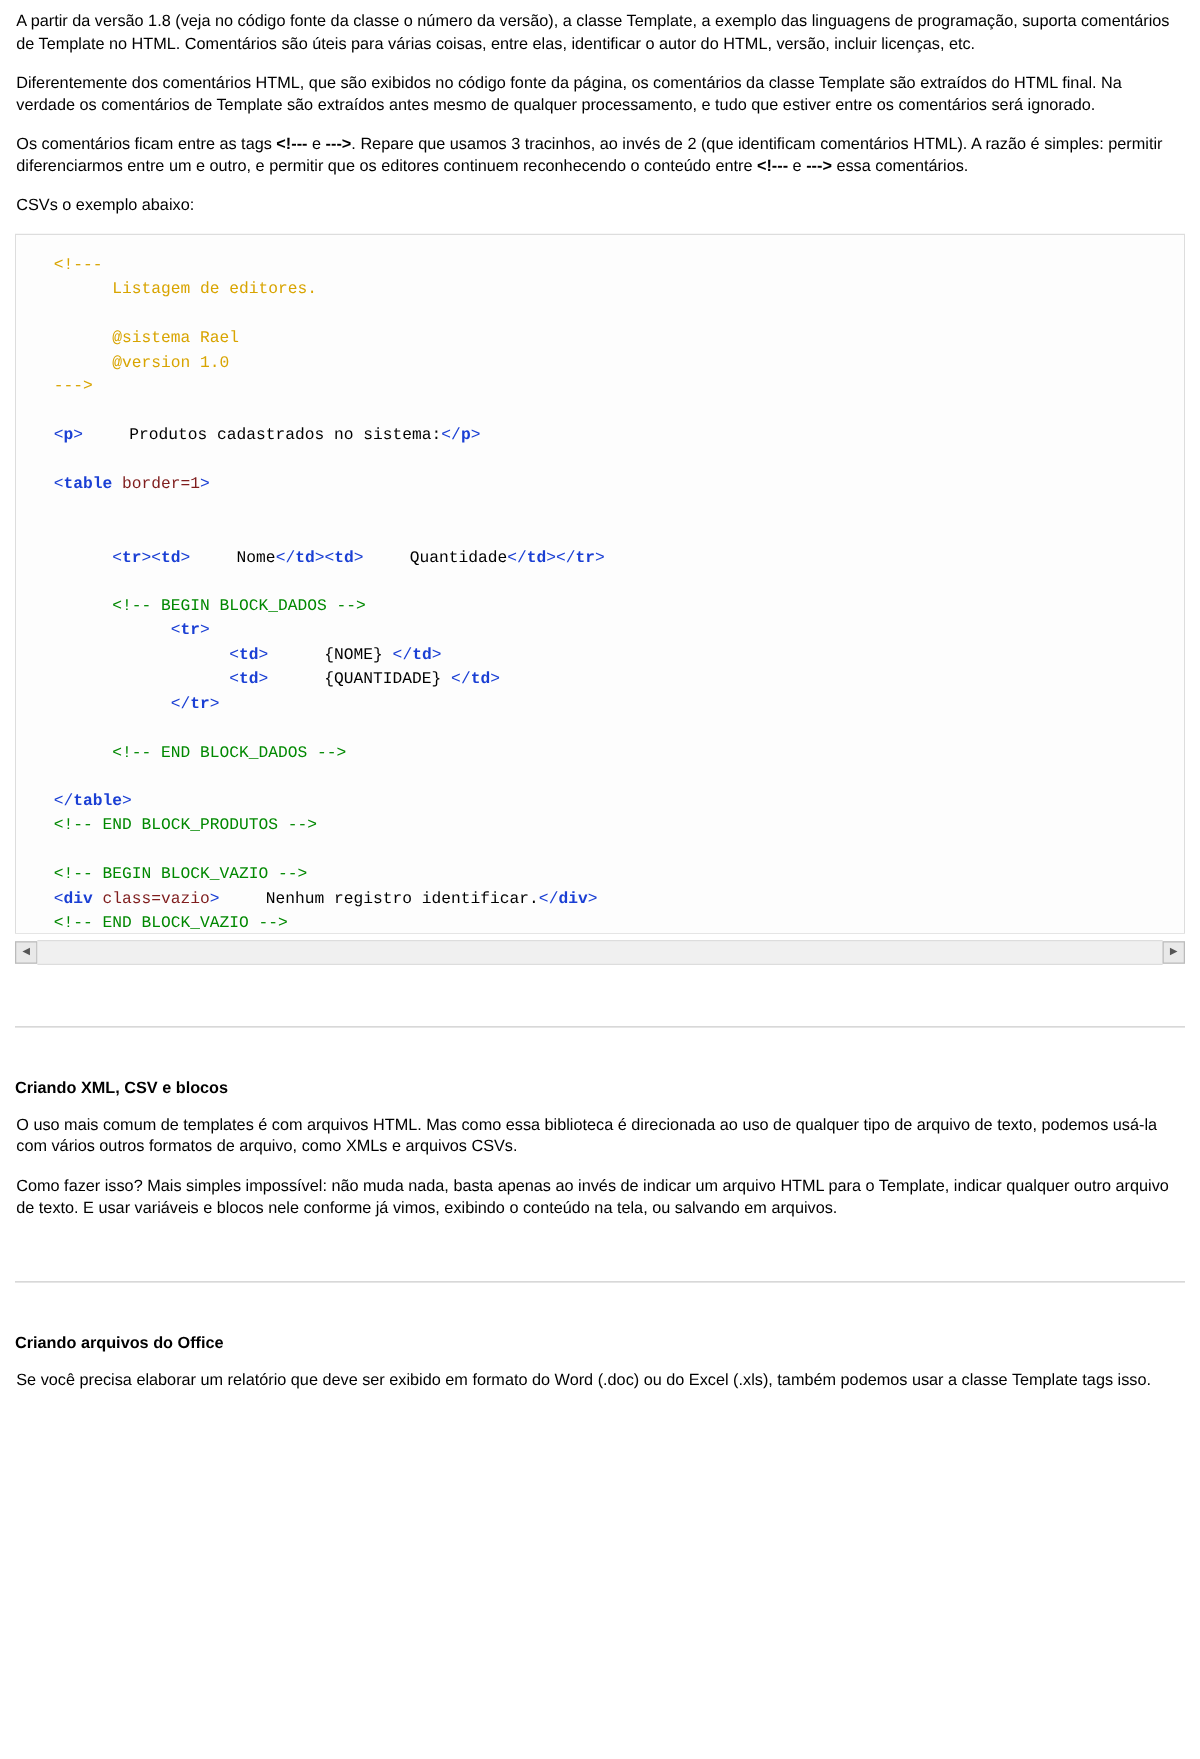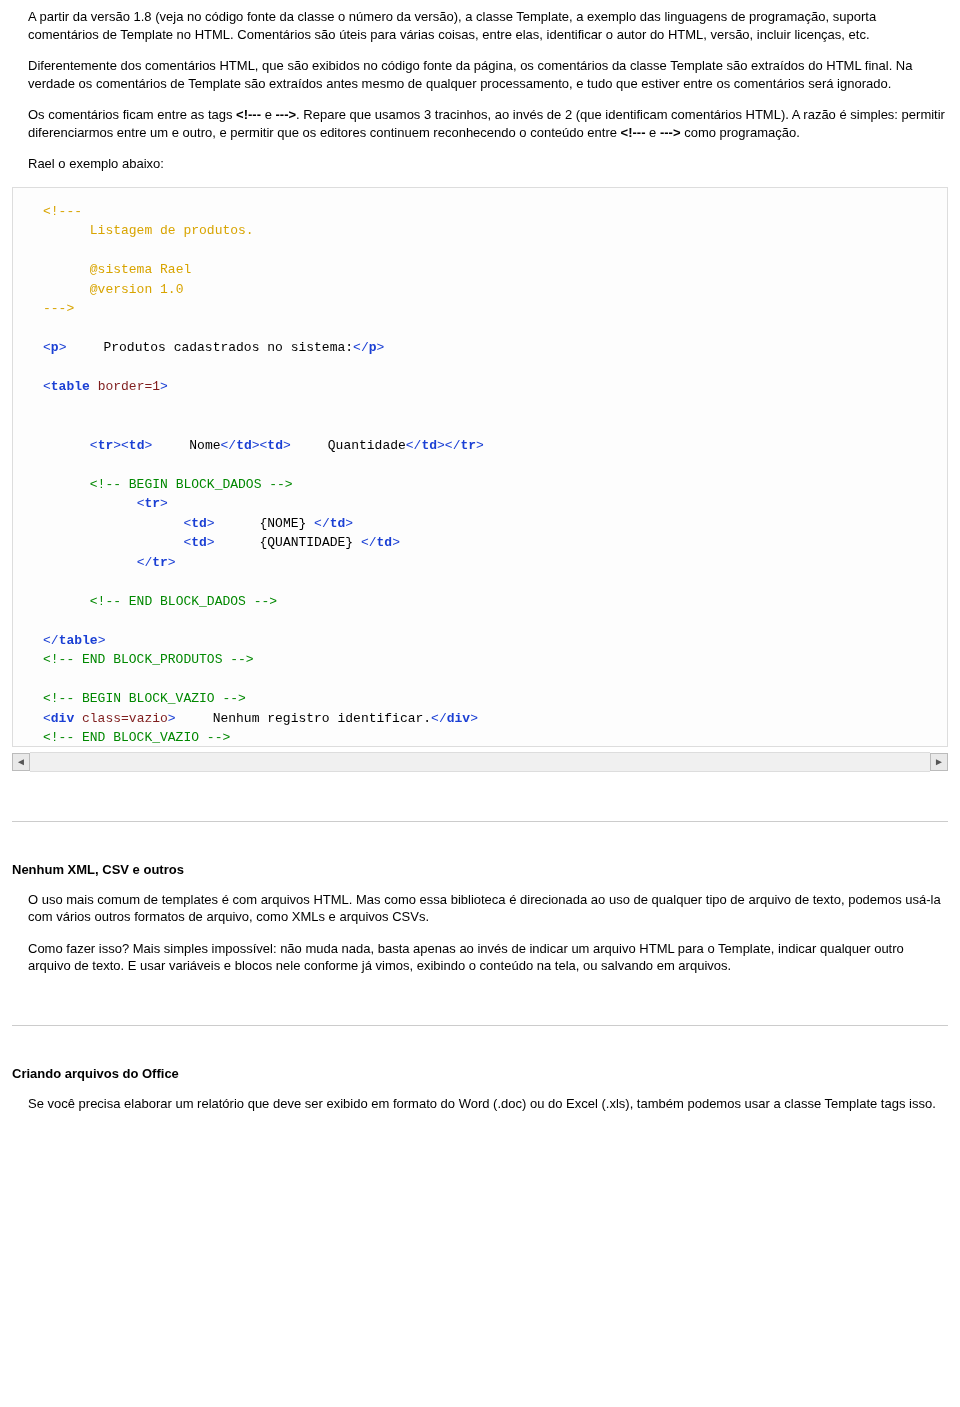--- a/index.html
+++ b/index.html
@@ -5,21 +5,21 @@
   body {
     font-family: Verdana, Arial, sans-serif;
     font-size: 13px;
     color: #000;
     margin: 0;
     padding: 8px 12px;
     width: 960px;
     box-sizing: border-box;
     background: #fff;
   }
-  p { margin: 0 0 14px 16px; line-height: 1.35; }
+  p { margin: 0 0 14px 1px; line-height: 1.35; }
   .section-title { font-weight: bold; margin: 40px 0 14px 0; font-size: 13px; }
   hr { border: none; border-top: 1px solid #ccc; margin: 50px 0 30px 0; }
 
   .codebox {
     position: relative;
     border: 1px solid #ddd;
     background: #fdfdfd;
     padding: 14px 18px 14px 30px;
     font-family: "Courier New", monospace;
     font-size: 13px;
@@ -63,27 +63,27 @@
   }
 </style>
 </head>
 <body>
 
 <p>A partir da versão 1.8 (veja no código fonte da classe o número da versão), a classe Template, a exemplo das linguagens de programação, suporta comentários de Template no HTML. Comentários são úteis para várias coisas, entre elas, identificar o autor do HTML, versão, incluir licenças, etc.</p>
 
 <p>Diferentemente dos comentários HTML, que são exibidos no código fonte da página, os comentários da classe Template são extraídos do HTML final. Na verdade os comentários de Template são extraídos antes mesmo de qualquer processamento, e tudo que estiver entre os comentários será ignorado.</p>
 
 <p>
-  <span>Os comentários ficam entre as tags </span><b>&lt;!---</b><span> e </span><b>---&gt;</b><span>. Repare que usamos 3 tracinhos, ao invés de 2 (que identificam comentários HTML). A razão é simples: permitir diferenciarmos entre um e outro, e permitir que os editores continuem reconhecendo o conteúdo entre </span><b>&lt;!---</b><span> e </span><b>---&gt;</b><span> como programação.</span>
+  <span>Os comentários ficam entre as tags </span><b>&lt;!---</b><span> e </span><b>---&gt;</b><span>. Repare que usamos 3 tracinhos, ao invés de 2 (que identificam comentários HTML). A razão é simples: permitir diferenciarmos entre um e outro, e permitir que os editores continuem reconhecendo o conteúdo entre </span><b>&lt;!---</b><span> e </span><b>---&gt;</b><span> essa comentários.</span>
 </p>
 
-<p>Rael o exemplo abaixo:</p>
+<p>CSVs o exemplo abaixo:</p>
 
 <div class="codebox"><span class="c-comment">&lt;!---</span>
-      <span class="c-comment">Listagem de produtos.</span>
+      <span class="c-comment">Listagem de editores.</span>
 
       <span class="c-comment">@sistema Rael</span>
       <span class="c-comment">@version 1.0</span>
 <span class="c-comment">---&gt;</span>
 
 <span class="c-brack">&lt;</span><span class="c-tag">p</span><span class="c-brack">&gt;</span><span class="c-text">Produtos cadastrados no sistema:</span><span class="c-brack">&lt;</span><span class="c-brack">/</span><span class="c-tag">p</span><span class="c-brack">&gt;</span>
 
 <span class="c-brack">&lt;</span><span class="c-tag">table</span><span class="c-attr"> border=1</span><span class="c-brack">&gt;</span>
 
 
@@ -106,20 +106,20 @@
 </div>
 
 <div class="scrollbar-bottom">
   <div class="sb-arrow">◄</div>
   <div class="sb-track"></div>
   <div class="sb-arrow">►</div>
 </div>
 
 <hr>
 
-<div class="section-title">Nenhum XML, CSV e outros</div>
+<div class="section-title">Criando XML, CSV e blocos</div>
 <p>O uso mais comum de templates é com arquivos HTML. Mas como essa biblioteca é direcionada ao uso de qualquer tipo de arquivo de texto, podemos usá-la com vários outros formatos de arquivo, como XMLs e arquivos CSVs.</p>
 <p>Como fazer isso? Mais simples impossível: não muda nada, basta apenas ao invés de indicar um arquivo HTML para o Template, indicar qualquer outro arquivo de texto. E usar variáveis e blocos nele conforme já vimos, exibindo o conteúdo na tela, ou salvando em arquivos.</p>
 
 <hr>
 
 <div class="section-title">Criando arquivos do Office</div>
 <p>Se você precisa elaborar um relatório que deve ser exibido em formato do Word (.doc) ou do Excel (.xls), também podemos usar a classe Template tags isso.</p>
 
 </body></html>

